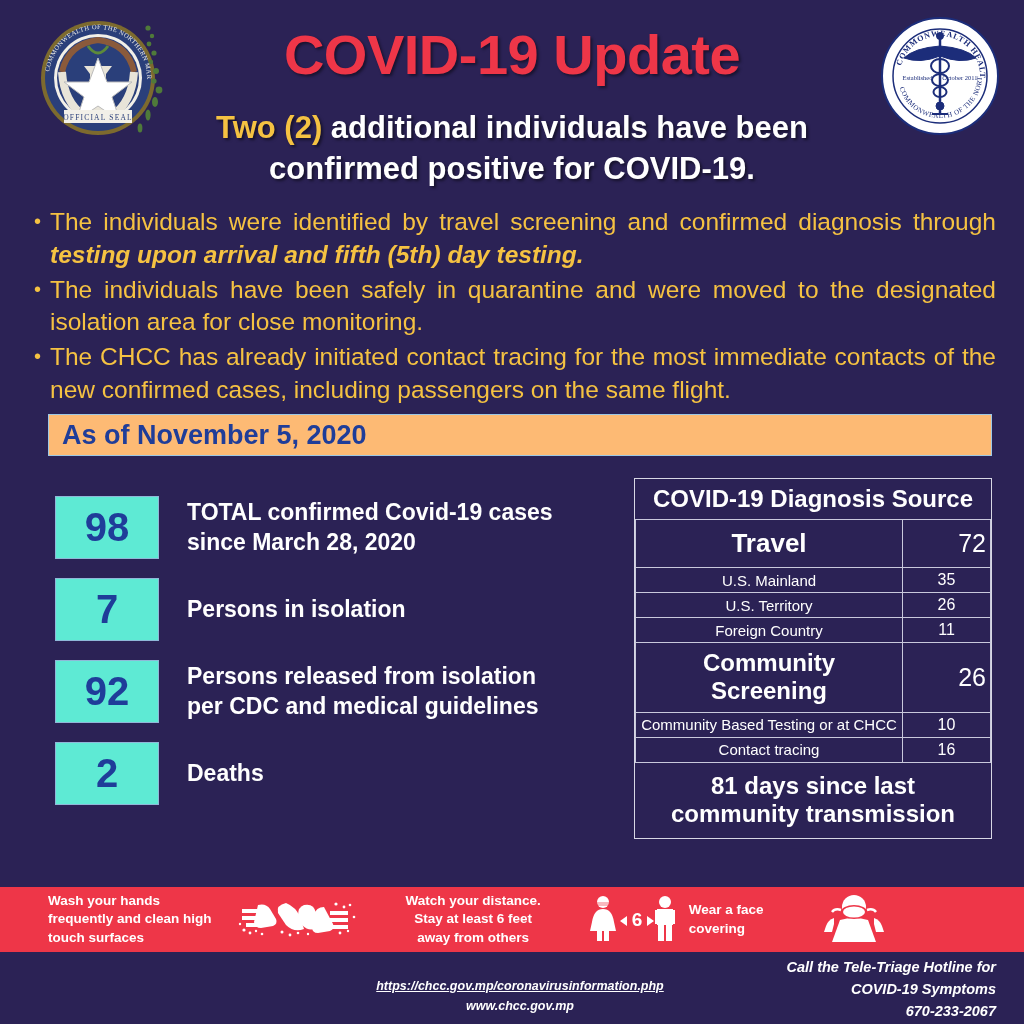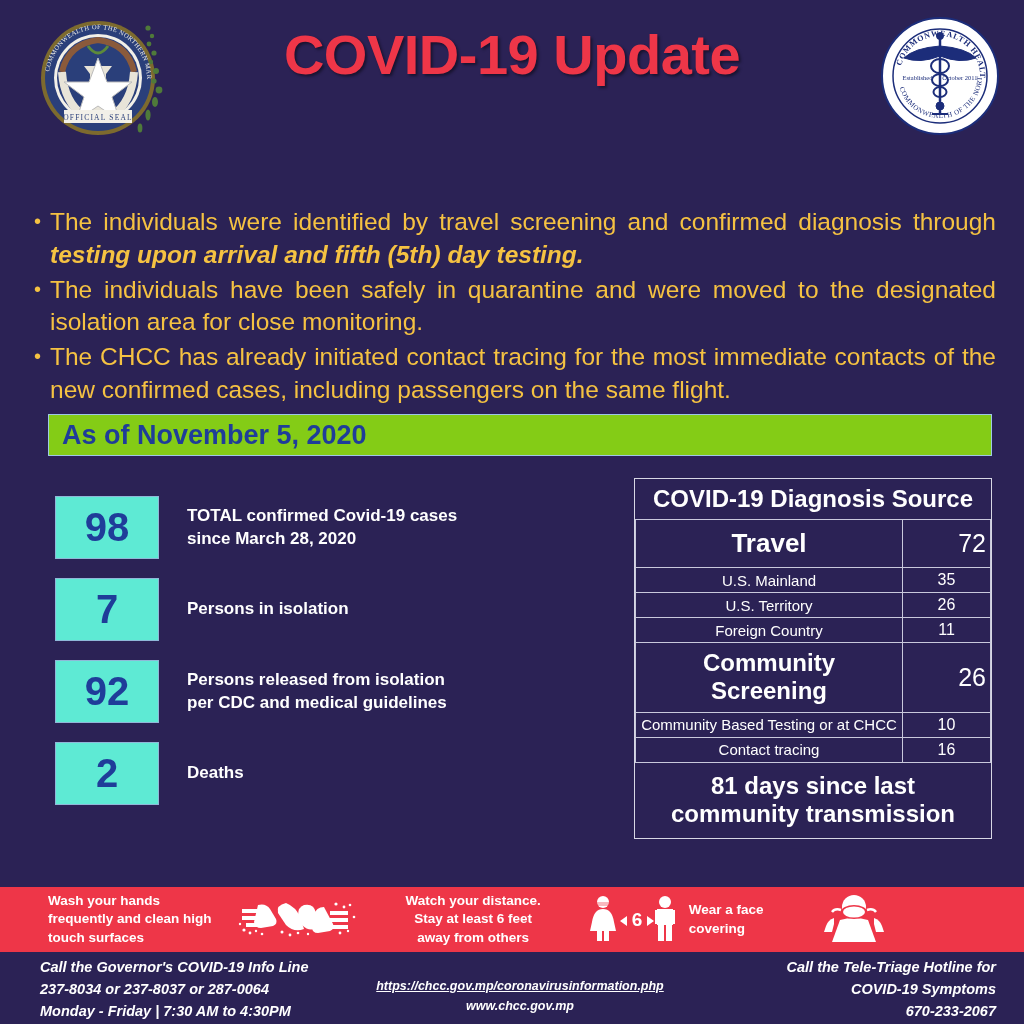--- a/index.html
+++ b/index.html
@@ -37,36 +37,36 @@
     color:#f5c242; font-size:24.5px; line-height:1.34;
   }
   .bullet { display:flex; align-items:flex-start; margin-bottom:2px; }
   .bullet .dot { width:16px; flex:0 0 16px; font-size:20px; line-height:1.5; }
   .bullet .btext { flex:1; text-align:justify; text-justify:inter-word; }
   .bold-ital { font-weight:bold; font-style:italic; }
 
   
   .date-banner {
     position:absolute; left:48px; top:414px; width:944px; height:42px;
-    background:#84cc16; color:#1f3d99; font-size:27px; font-weight:bold;
+    background:#fdba74; color:#1f3d99; font-size:27px; font-weight:bold;
     display:flex; align-items:center; padding-left:13px;
     border:1px solid #9ec8e4;
   }
 
   
   .stats { position:absolute; left:55px; top:496px; width:560px; }
   .stat-row { display:flex; align-items:center; margin-bottom:19px; }
   .stat-box {
     width:104px; height:63px; background:#5eead4; border:1px solid #8fb8d8;
     color:#1f3d99; font-size:40px; font-weight:bold;
     display:flex; align-items:center; justify-content:center;
     flex:0 0 104px;
   }
   .stat-label {
-    margin-left:28px; color:#ffffff; font-size:17px; font-weight:bold;
+    margin-left:28px; color:#ffffff; font-size:23px; font-weight:bold;
     line-height:1.3;
   }
 
   
   .dx-table {
     position:absolute; left:634px; top:478px; width:358px;
     border:1.5px solid #d7d7e4; border-collapse:collapse;
   }
   .dx-table table { width:100%; border-collapse:collapse; }
   .dx-table td { border:1px solid #c9c9dc; color:#ffffff; }
@@ -160,20 +160,23 @@
           <circle cx="131" cy="76" r="3.4"></circle>
         <ellipse cx="127" cy="88" rx="3" ry="5"></ellipse>
           <ellipse cx="120" cy="101" rx="2.6" ry="5.5"></ellipse>
         <ellipse cx="112" cy="114" rx="2.4" ry="4.5"></ellipse>
       </g>
     </svg>
   </div>
 
   <div class="title">COVID-19 Update</div>
 
+  <div class="subtitle">
+    <span class="hl-yellow">Two (2)</span><span> additional individuals have been confirmed positive for COVID-19.</span>
+  </div>
 
   <div class="seal-chcc">
     <svg viewBox="0 0 140 130" width="140" height="130">
       <circle cx="70" cy="62" r="58" fill="#ffffff" stroke="#1c2d7a" stroke-width="2"></circle>
       <circle cx="70" cy="62" r="47" fill="#ffffff" stroke="#1c2d7a" stroke-width="1.5"></circle>
 
       <g stroke="#1c2d7a" fill="#1c2d7a">
         <line x1="70" y1="24" x2="70" y2="100" stroke-width="2.5"></line>
         <circle cx="70" cy="22" r="3.5" fill="#1c2d7a"></circle>
         <path d="M70 32 Q44 34 34 44 Q50 50 70 42 Q90 50 106 44 Q96 34 70 32 Z" fill="#1c2d7a"></path>
@@ -382,25 +385,20 @@
             <path d="M31 16 q-6 -2 -9 2" stroke="#ffffff" stroke-width="2.5" fill="none"></path>
             <path d="M57 16 q6 -2 9 2" stroke="#ffffff" stroke-width="2.5" fill="none"></path>
           </g>
         </svg>
       </div>
     </div>
 
   </div>
 
   <div class="footer">
-    <div class="foot-left">
-      <div>Call the Governor's COVID-19 Info Line</div>
-      <div>237-8034 or 237-8037 or 287-0064</div>
-      <div>Monday - Friday | 7:30 AM to 4:30PM</div>
-    </div>
     <div class="foot-mid">
       <div class="url-top">https://chcc.gov.mp/coronavirusinformation.php</div>
       <div>www.chcc.gov.mp</div>
     </div>
     <div class="foot-right">
       <div>Call the Tele-Triage Hotline for</div>
       <div>COVID-19 Symptoms</div>
       <div>670-233-2067</div>
     </div>
   </div>

